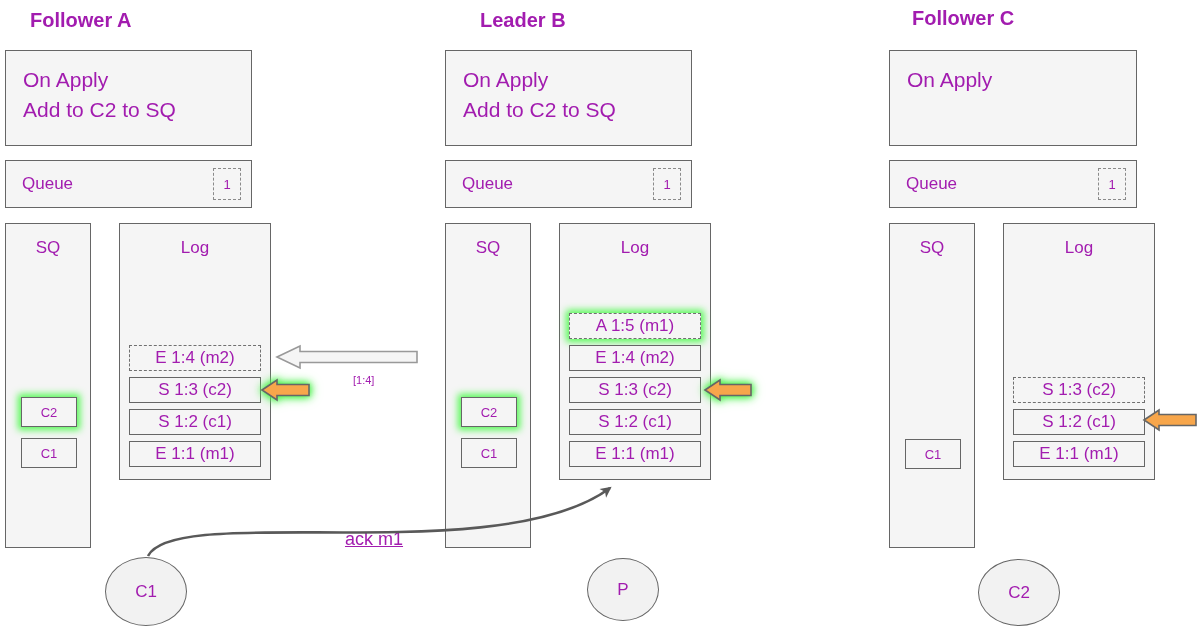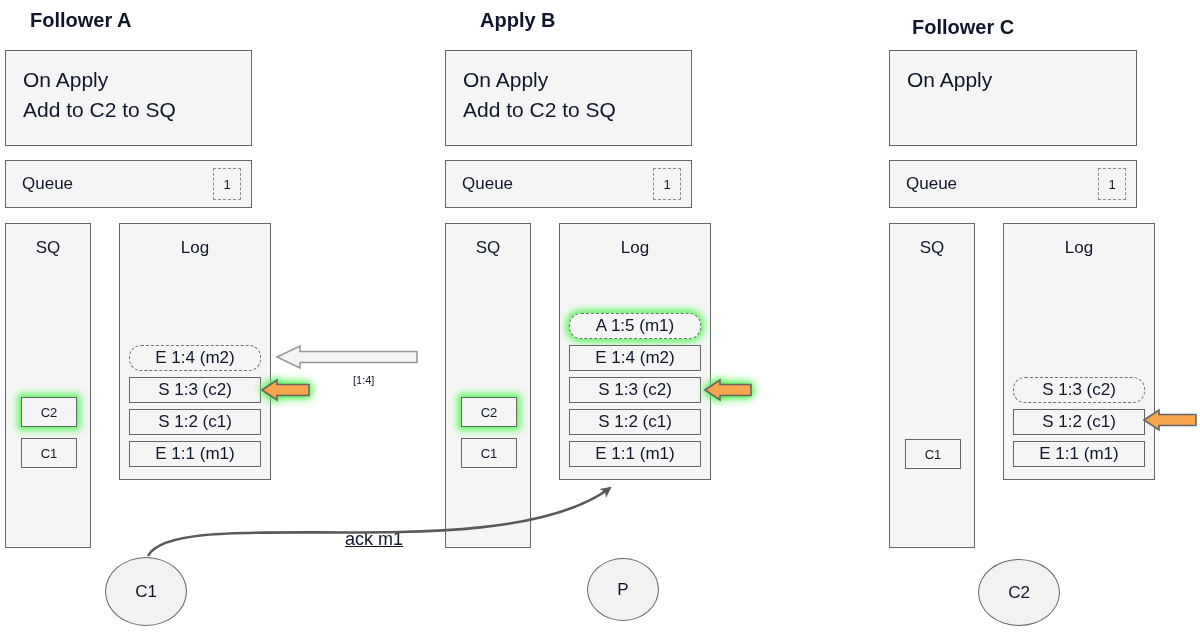--- a/index.html
+++ b/index.html
@@ -1,18 +1,18 @@
 <!DOCTYPE html>
 <html><head>
 <meta charset="utf-8">
 <style>
   html,body{margin:0;padding:0;background:#fff;}
   .canvas{
     position:relative;width:1200px;height:641px;background:#ffffff;
-    font-family:"Liberation Sans", sans-serif;color:#0f172a;overflow:hidden;
+    font-family:"Liberation Sans", sans-serif;color:#a21caf;overflow:hidden;
   }
   .node{position:absolute;top:0;height:641px;}
   .node-title{position:absolute;top:9px;left:25px;font-size:20px;font-weight:bold;white-space:nowrap;}
   .box{position:absolute;background:#f5f5f5;border:1.6px solid #666666;box-sizing:border-box;}
   .on-apply{left:0;top:50px;width:100%;height:96px;padding:14px 0 0 17px;font-size:21px;line-height:1.45;}
   .oa-rule{}
   .queue{left:0;top:160px;width:100%;height:48px;font-size:17px;}
   .queue-label{position:absolute;left:16px;top:50%;transform:translateY(-50%);}
   .queue-count{
     position:absolute;right:10px;top:7px;width:28px;height:32px;
@@ -25,21 +25,21 @@
   .sq-item{
     position:absolute;left:15px;width:56px;height:30px;
     background:#f5f5f5;border:1.4px solid #666666;box-sizing:border-box;
     display:flex;align-items:center;justify-content:center;font-size:13px;
   }
   .log-entries{position:absolute;left:9px;right:9px;bottom:12px;display:flex;flex-direction:column;gap:6px;}
   .entry{
     height:26px;flex:0 0 26px;border:1.4px solid #666666;background:#f5f5f5;box-sizing:border-box;
     display:flex;align-items:center;justify-content:center;font-size:17px;white-space:nowrap;
   }
-  .dashed{border-style:dashed;border-color:#707070;border-radius:12px;}
+  .dashed{border-style:dashed;border-color:#707070;}
   .glow{box-shadow:0 0 7px 3px #55f955;}
   .actor{
     position:absolute;background:#f2f2f2;border:1.5px solid #666666;border-radius:50%;
     display:flex;align-items:center;justify-content:center;font-size:17px;
   }
   .overlay{position:absolute;left:0;top:0;width:1200px;height:641px;pointer-events:none;}
   .arrow-label{position:absolute;font-size:11px;white-space:nowrap;}
   .orange-glow{filter:drop-shadow(0 0 3px #4ef24e) drop-shadow(0 0 5px #4ef24e);}
 </style>
 </head>
@@ -67,21 +67,21 @@
       <div class="log-entries">
         <div class="entry dashed">E 1:4 (m2)</div>
         <div class="entry">S 1:3 (c2)</div>
         <div class="entry">S 1:2 (c1)</div>
         <div class="entry">E 1:1 (m1)</div>
       </div>
     </div>
   </div>
 
   <div class="node" style="left:445px;width:247px;">
-    <div class="node-title" style="left:35px;">Apply B</div>
+    <div class="node-title" style="left:35px;">Leader B</div>
     <div class="box on-apply">
       <div>On Apply</div>
       <div class="oa-rule">Add to C2 to SQ</div>
     </div>
     <div class="box queue">
       <span class="queue-label">Queue</span>
       <span class="queue-count">1</span>
     </div>
     <div class="box sq">
       <div class="box-label">SQ</div>
@@ -94,21 +94,21 @@
         <div class="entry dashed glow">A 1:5 (m1)</div>
         <div class="entry">E 1:4 (m2)</div>
         <div class="entry">S 1:3 (c2)</div>
         <div class="entry">S 1:2 (c1)</div>
         <div class="entry">E 1:1 (m1)</div>
       </div>
     </div>
   </div>
 
   <div class="node" style="left:889px;width:248px;">
-    <div class="node-title" style="top:7px;left:23px;margin-top:9px;">Follower C</div>
+    <div class="node-title" style="top:7px;left:23px;">Follower C</div>
     <div class="box on-apply">
       <div>On Apply</div>
       <div class="oa-rule"></div>
     </div>
     <div class="box queue">
       <span class="queue-label">Queue</span>
       <span class="queue-count">1</span>
     </div>
     <div class="box sq">
       <div class="box-label">SQ</div>

